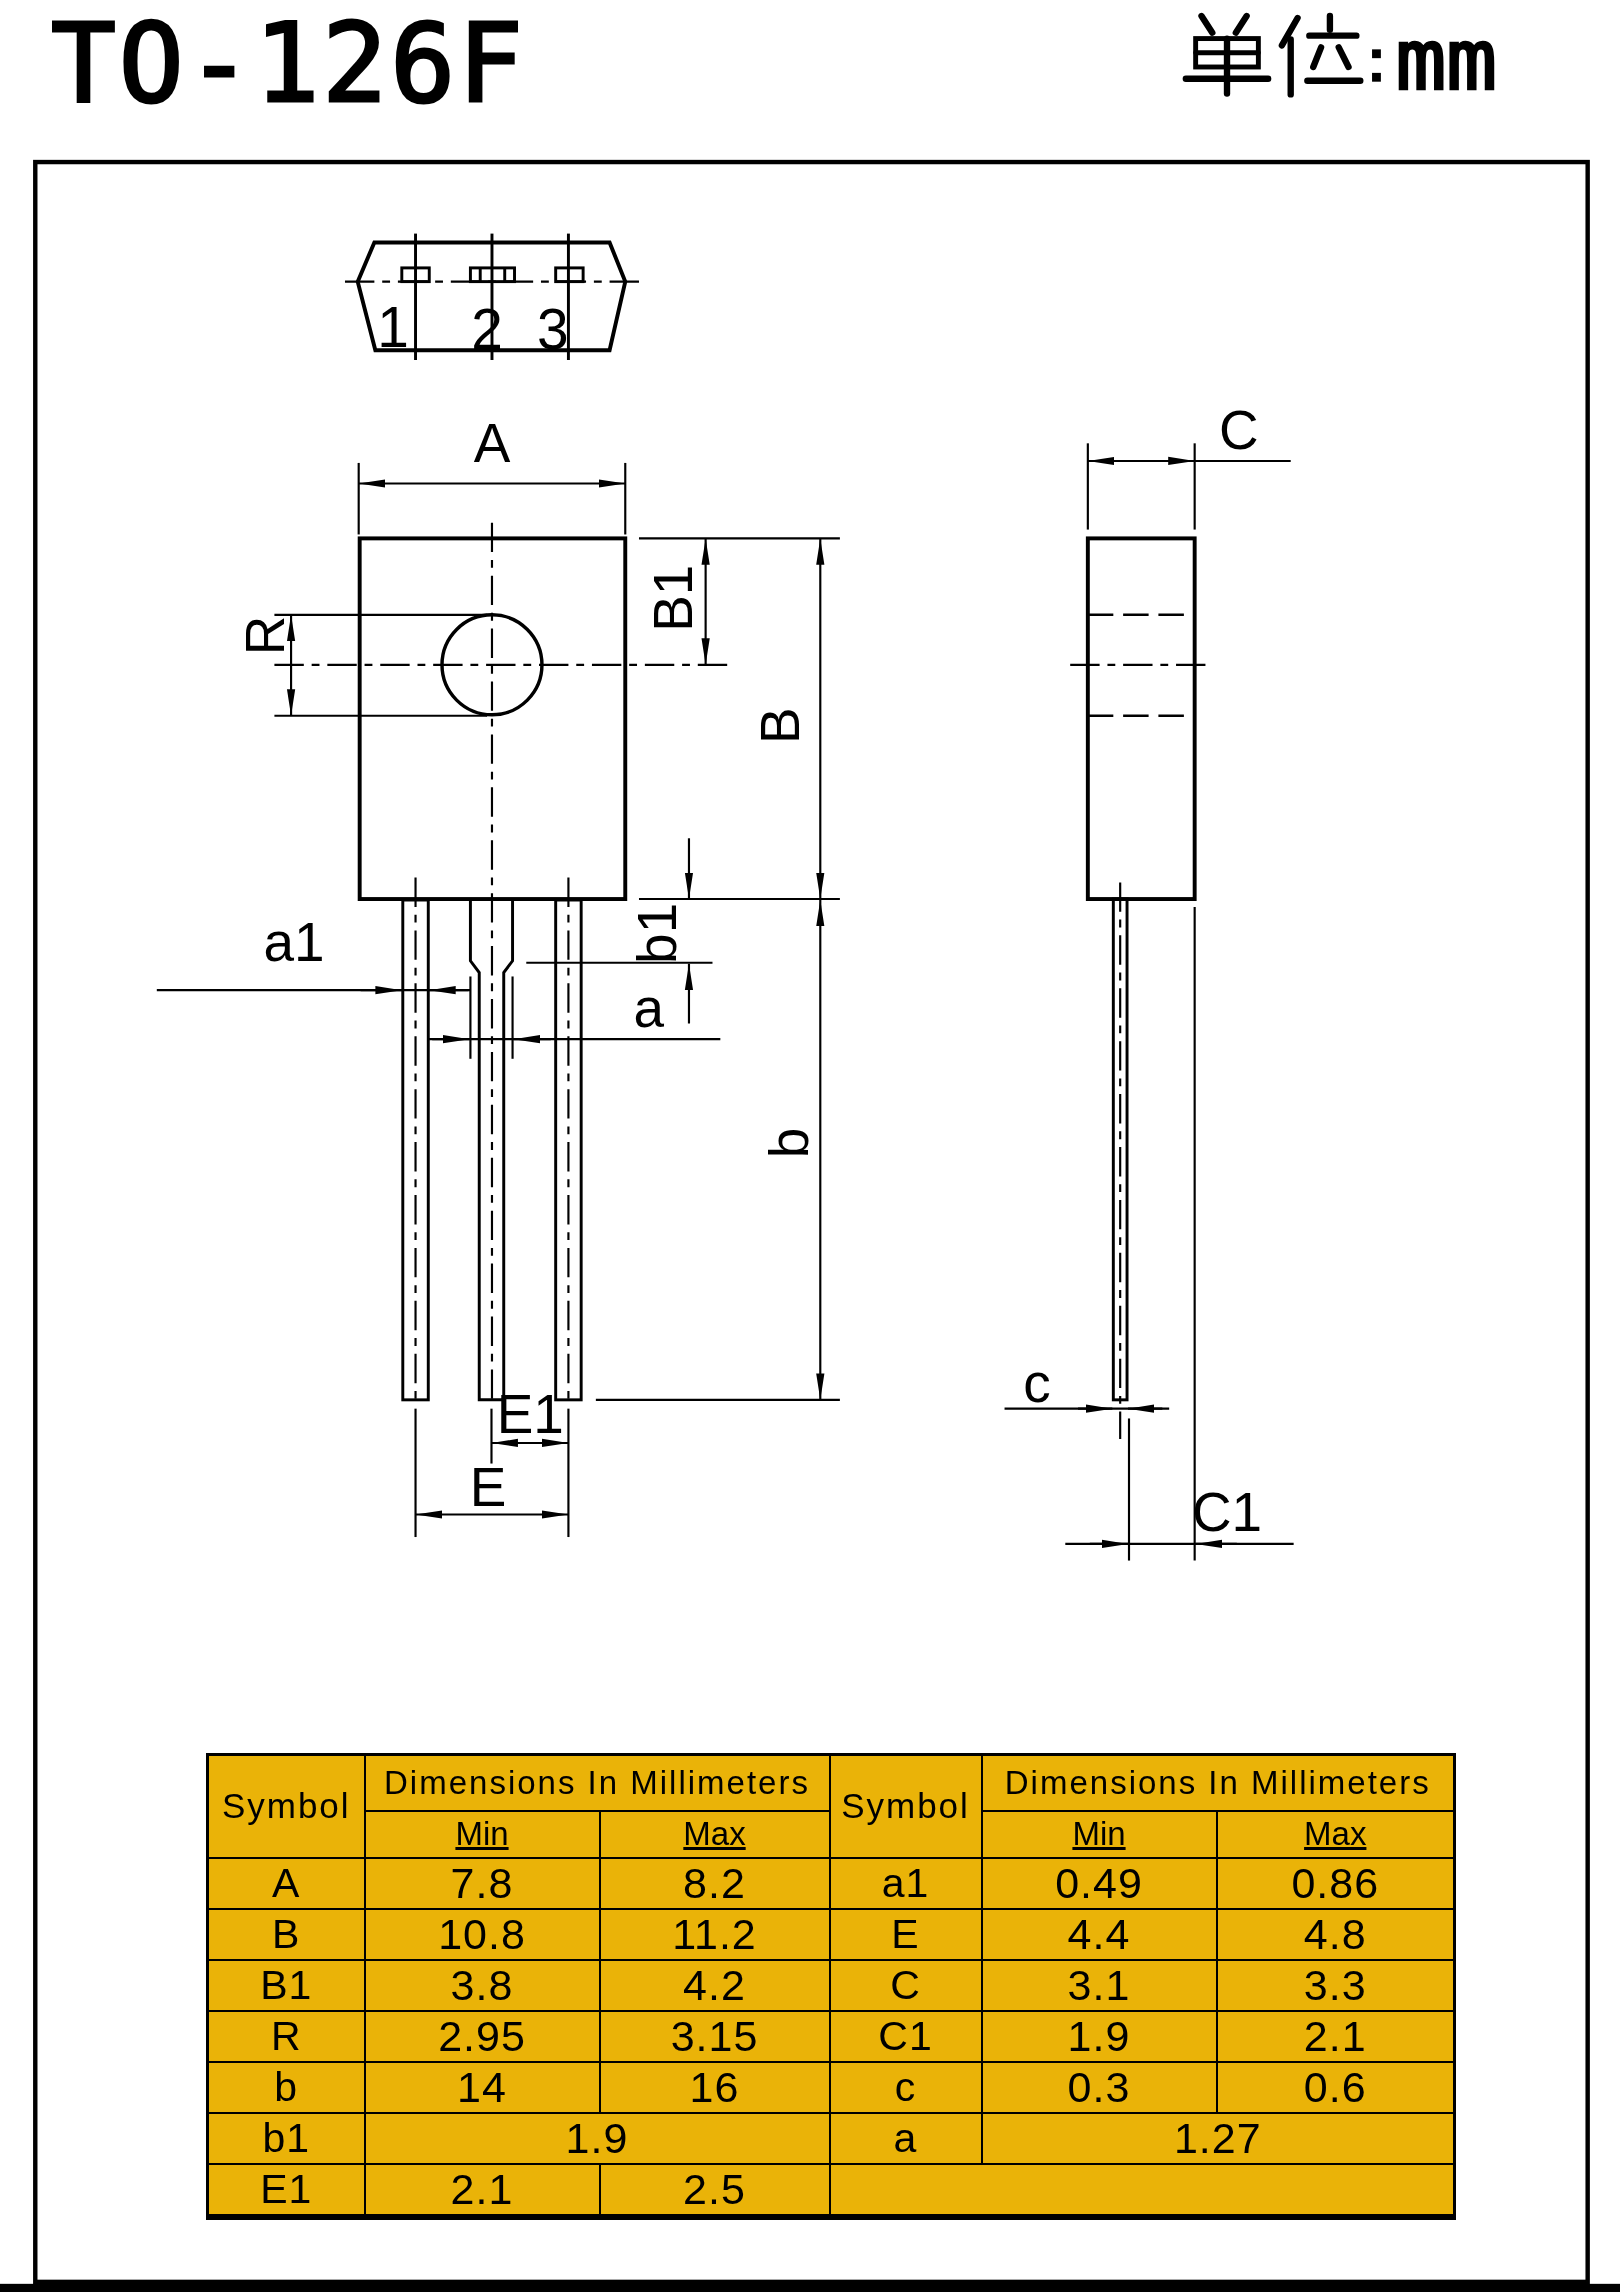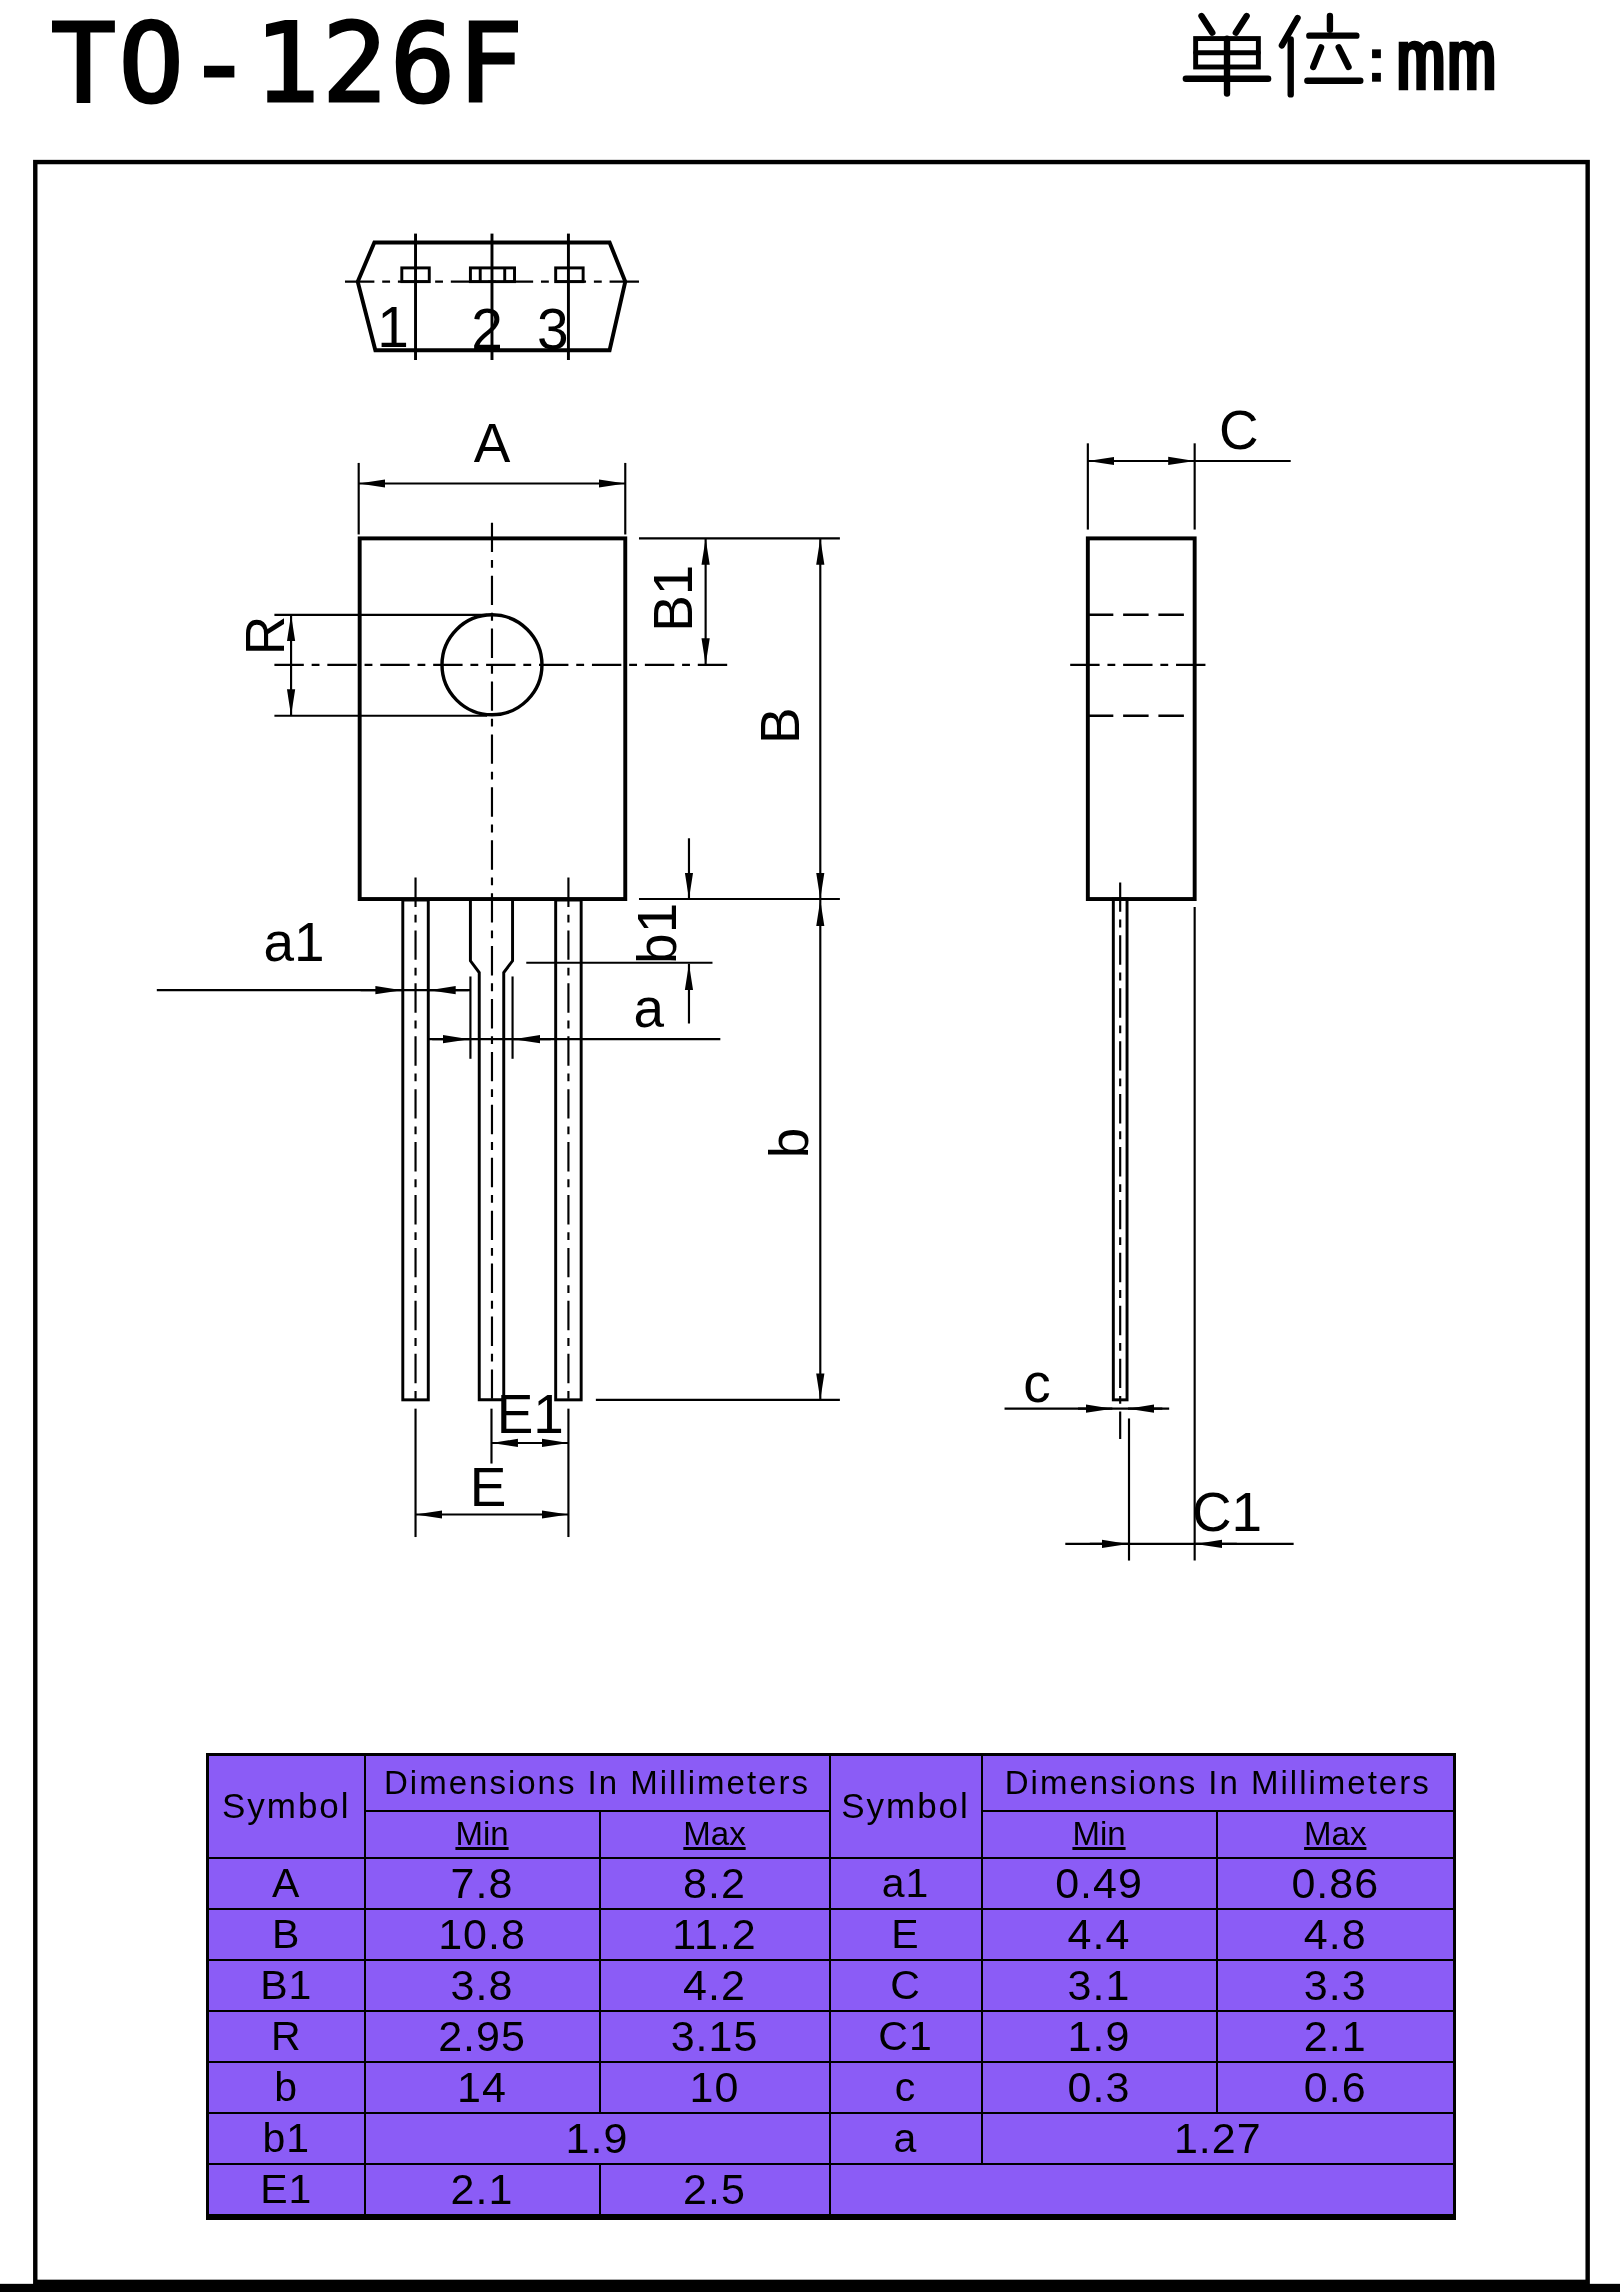--- a/index.html
+++ b/index.html
@@ -3,21 +3,21 @@
 <meta charset="utf-8">
 <style>
   html,body{margin:0;padding:0;background:#fff;}
   body{width:1620px;height:2293px;position:relative;font-family:"Liberation Sans",sans-serif;}
   #stage{position:absolute;left:0;top:0;width:1620px;height:2107px;}
   svg text{fill:#000;}
   .dimlbl{font-family:"Liberation Sans",sans-serif;font-size:56px;}
   .pinnum{font-family:"Liberation Sans",sans-serif;font-size:58px;}
   
   .dimtable{position:absolute;left:206px;top:1753px;border-collapse:collapse;table-layout:fixed;
-            width:1248px;background:#8b5cf6;}
+            width:1248px;background:#eab308;}
   .dimtable td,.dimtable th{border:2.9px solid #000;text-align:center;vertical-align:middle;
             font-weight:normal;padding:0;color:#000;overflow:hidden;}
   .dimtable{border:3.9px solid #000;border-bottom:6.9px solid #000;}
   .hdr1{height:56px;font-size:33px;letter-spacing:2px;}
   .hdr2{height:47px;font-size:33px;text-decoration:underline;}
   .symhdr{font-size:35px;}
   .drow{height:49px;font-size:43px;letter-spacing:1px;}
   .symcell{font-size:41px;}
 </style>
 </head>
@@ -235,21 +235,21 @@
     <td class="symcell">R</td>
     <td>2.95</td>
     <td>3.15</td>
     <td class="symcell">C1</td>
     <td>1.9</td>
     <td>2.1</td>
   </tr>
   <tr class="drow">
     <td class="symcell">b</td>
     <td>14</td>
-    <td>10</td>
+    <td>16</td>
     <td class="symcell">c</td>
     <td>0.3</td>
     <td>0.6</td>
   </tr>
   <tr class="drow">
     <td class="symcell">b1</td>
     <td colspan="2">1.9</td>
     <td class="symcell">a</td>
     <td colspan="2">1.27</td>
   </tr>

